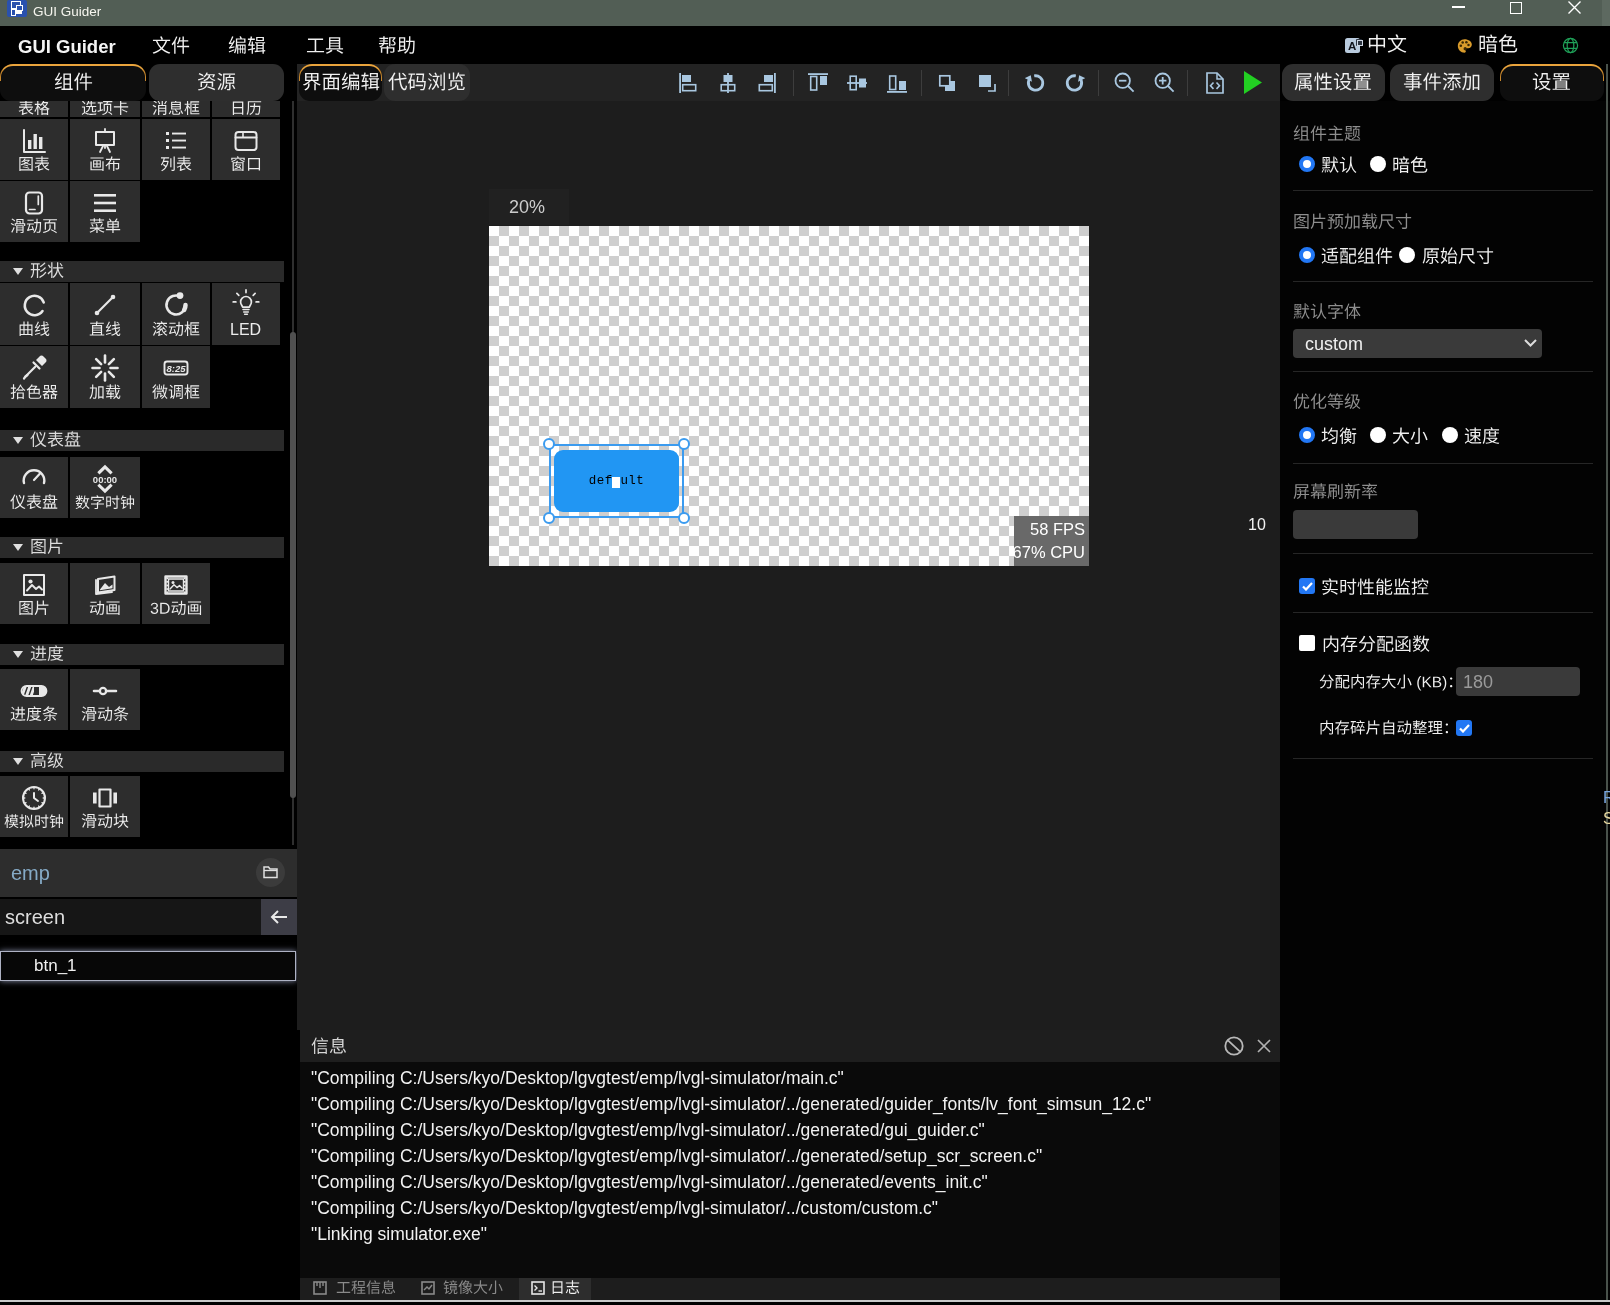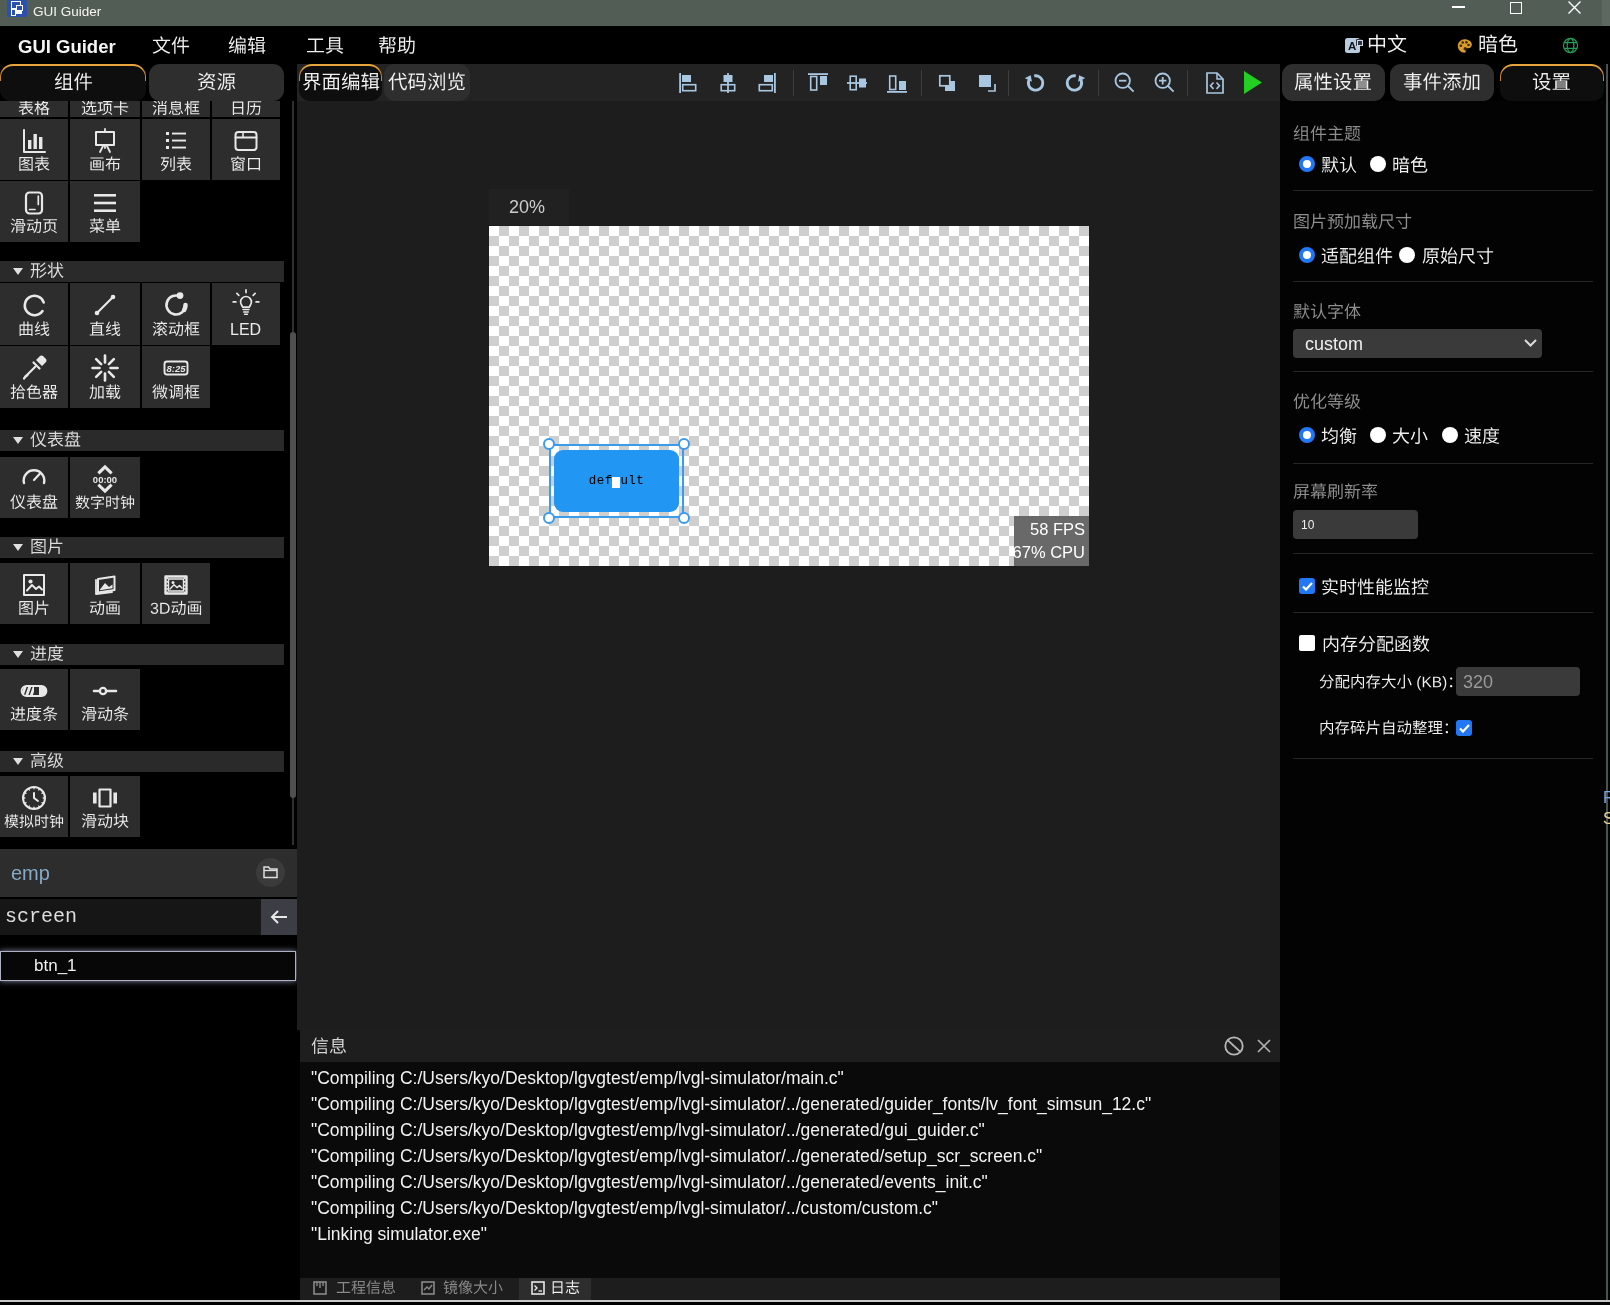--- a/index.html
+++ b/index.html
@@ -625,21 +625,21 @@
     <div style="position:absolute;left:292px;top:101px;width:2px;height:744px;background:#2f2f2f;"></div>
     <div style="position:absolute;left:290px;top:332px;width:6px;height:466px;background:#505050;border-radius:3px;"></div>
     <div style="position:absolute;left:0;top:849px;width:297px;height:48px;background:#2d2d2d;"></div>
     <div style="position:absolute;left:11px;top:858px;height:30px;line-height:30px;font-family:Liberation Sans;font-size:20px;font-weight:normal;color:#85aac6;white-space:pre;">emp</div>
     <div style="position:absolute;left:256px;top:858px;width:29px;height:29px;background:#3b3b3b;border-radius:15px;"></div>
     <svg style="position:absolute;left:263px;top:865px" width="15" height="14" viewBox="0 0 15 14">
       <path d="M1 2 h4.5 l1.5 2 H14 V12.5 H1 Z" fill="none" stroke="#e0e0e0" stroke-width="1.5"></path>
       <path d="M1 5.5 H14" stroke="#e0e0e0" stroke-width="1.3"></path>
     </svg>
     <div style="position:absolute;left:0;top:899px;width:297px;height:36px;background:#161616;"></div>
-    <div style="position:absolute;left:5px;top:902px;height:30px;line-height:30px;font-family:Liberation Mono, monospace;font-size:20px;font-weight:normal;color:#dedede;white-space:pre;">screen</div>
+    <div style="position:absolute;left:5px;top:902px;height:30px;line-height:30px;font-family:Liberation Sans, sans-serif;font-size:20px;font-weight:normal;color:#dedede;white-space:pre;">screen</div>
     <div style="position:absolute;left:261px;top:899px;width:36px;height:36px;background:#3d3d46;"></div>
     <svg style="position:absolute;left:269px;top:908px" width="20" height="18" viewBox="0 0 20 18">
       <path d="M18 9 H3 M9 3 L3 9 L9 15" fill="none" stroke="#e8e8e8" stroke-width="2"></path>
     </svg>
     <div style="position:absolute;left:0;top:951px;width:296px;height:30px;background:#070707;border:1px solid #aeb2c4;box-sizing:border-box;box-shadow:0 0 6px #888fa8;"></div>
     <div style="position:absolute;left:34px;top:953px;height:26px;line-height:26px;font-family:Liberation Sans;font-size:17px;font-weight:normal;color:#f0f0f0;white-space:pre;">btn_1</div>
     <div style="position:absolute;left:297px;top:101px;width:983px;height:929px;background:#1d1d1d;"></div>
     <div style="position:absolute;left:489px;top:189px;width:80px;height:36px;background:#212121;"></div>
     <div style="position:absolute;left:509px;top:196px;width:70px;height:22px;line-height:22px;font-family:Liberation Sans;font-size:18px;color:#ccc;">20%</div>
     <div style="position:absolute;left:489px;top:226px;width:600px;height:340px;background-image:conic-gradient(#cfcfcf 0.25turn, #fff 0 0.5turn, #cfcfcf 0 0.75turn, #fff 0);background-size:20px 20px;"></div>
@@ -730,21 +730,21 @@
       </svg></div>
     <div style="position:absolute;left:1293px;top:463px;width:300px;height:1px;background:#262626;"></div>
     <div style="position:absolute;left:1293px;top:483px;width:89px;height:22px;"><svg width="85" height="19" style="overflow:visible">
         <use href="#gc5c4f" fill="#8e8e8e" transform="translate(0.0,14.6) scale(0.017000)"></use>
         <use href="#gc5e55" fill="#8e8e8e" transform="translate(17.0,14.6) scale(0.017000)"></use>
         <use href="#gc5237" fill="#8e8e8e" transform="translate(34.0,14.6) scale(0.017000)"></use>
         <use href="#gc65b0" fill="#8e8e8e" transform="translate(51.0,14.6) scale(0.017000)"></use>
         <use href="#gc7387" fill="#8e8e8e" transform="translate(68.0,14.6) scale(0.017000)"></use>
       </svg></div>
     <div style="position:absolute;left:1293px;top:510px;width:125px;height:29px;background:#3a3a3a;border-radius:4px;"></div>
-    <div style="position:absolute;left:1301px;top:514px;width:60px;height:22px;line-height:22px;font-family:Liberation Sans;font-size:12px;color:#f0f0f0;">10</div>
+    <div style="position:absolute;left:1248px;top:514px;width:60px;height:22px;line-height:22px;font-family:Liberation Sans;font-size:16px;color:#f0f0f0;">10</div>
     <div style="position:absolute;left:1293px;top:553px;width:300px;height:1px;background:#262626;"></div>
     <div style="position:absolute;left:1299px;top:578px;width:16px;height:16px;background:#2277f4;border-radius:3px;"></div>
     <svg style="position:absolute;left:1301.5px;top:581.5px" width="11" height="9" viewBox="0 0 11 9">
       <path d="M1 4.5 L4 7.5 L10 1" fill="none" stroke="#fff" stroke-width="2.2"></path>
     </svg>
     <div style="position:absolute;left:1321px;top:578px;width:112px;height:23px;"><svg width="108" height="20" style="overflow:visible">
         <use href="#gc5b9e" fill="#f0f0f0" transform="translate(0.0,15.5) scale(0.018000)"></use>
         <use href="#gc65f6" fill="#f0f0f0" transform="translate(18.0,15.5) scale(0.018000)"></use>
         <use href="#gc6027" fill="#f0f0f0" transform="translate(36.0,15.5) scale(0.018000)"></use>
         <use href="#gc80fd" fill="#f0f0f0" transform="translate(54.0,15.5) scale(0.018000)"></use>
@@ -768,21 +768,21 @@
         <use href="#gc5b58" fill="#f0f0f0" transform="translate(46.5,13.3) scale(0.015500)"></use>
         <use href="#gc5927" fill="#f0f0f0" transform="translate(62.0,13.3) scale(0.015500)"></use>
         <use href="#gc5c0f" fill="#f0f0f0" transform="translate(77.5,13.3) scale(0.015500)"></use>
         <use href="#gl28" fill="#f0f0f0" transform="translate(97.3,13.3) scale(0.007568)"></use>
         <use href="#gl4b" fill="#f0f0f0" transform="translate(102.5,13.3) scale(0.007568)"></use>
         <use href="#gl42" fill="#f0f0f0" transform="translate(112.8,13.3) scale(0.007568)"></use>
         <use href="#gl29" fill="#f0f0f0" transform="translate(123.1,13.3) scale(0.007568)"></use>
         <use href="#gcff1a" fill="#f0f0f0" transform="translate(128.3,13.3) scale(0.015500)"></use>
       </svg></div>
     <div style="position:absolute;left:1456px;top:667px;width:124px;height:29px;background:#3a3a3a;border-radius:4px;"></div>
-    <div style="position:absolute;left:1463px;top:671px;width:60px;height:22px;line-height:22px;font-family:Liberation Sans;font-size:18px;color:#9a9a9a;">320</div>
+    <div style="position:absolute;left:1463px;top:671px;width:60px;height:22px;line-height:22px;font-family:Liberation Sans;font-size:18px;color:#9a9a9a;">180</div>
     <div style="position:absolute;left:1319px;top:720px;width:144px;height:20px;"><svg width="140" height="17" style="overflow:visible">
         <use href="#gc5185" fill="#f0f0f0" transform="translate(0.0,13.3) scale(0.015500)"></use>
         <use href="#gc5b58" fill="#f0f0f0" transform="translate(15.5,13.3) scale(0.015500)"></use>
         <use href="#gc788e" fill="#f0f0f0" transform="translate(31.0,13.3) scale(0.015500)"></use>
         <use href="#gc7247" fill="#f0f0f0" transform="translate(46.5,13.3) scale(0.015500)"></use>
         <use href="#gc81ea" fill="#f0f0f0" transform="translate(62.0,13.3) scale(0.015500)"></use>
         <use href="#gc52a8" fill="#f0f0f0" transform="translate(77.5,13.3) scale(0.015500)"></use>
         <use href="#gc6574" fill="#f0f0f0" transform="translate(93.0,13.3) scale(0.015500)"></use>
         <use href="#gc7406" fill="#f0f0f0" transform="translate(108.5,13.3) scale(0.015500)"></use>
         <use href="#gcff1a" fill="#f0f0f0" transform="translate(124.0,13.3) scale(0.015500)"></use>

